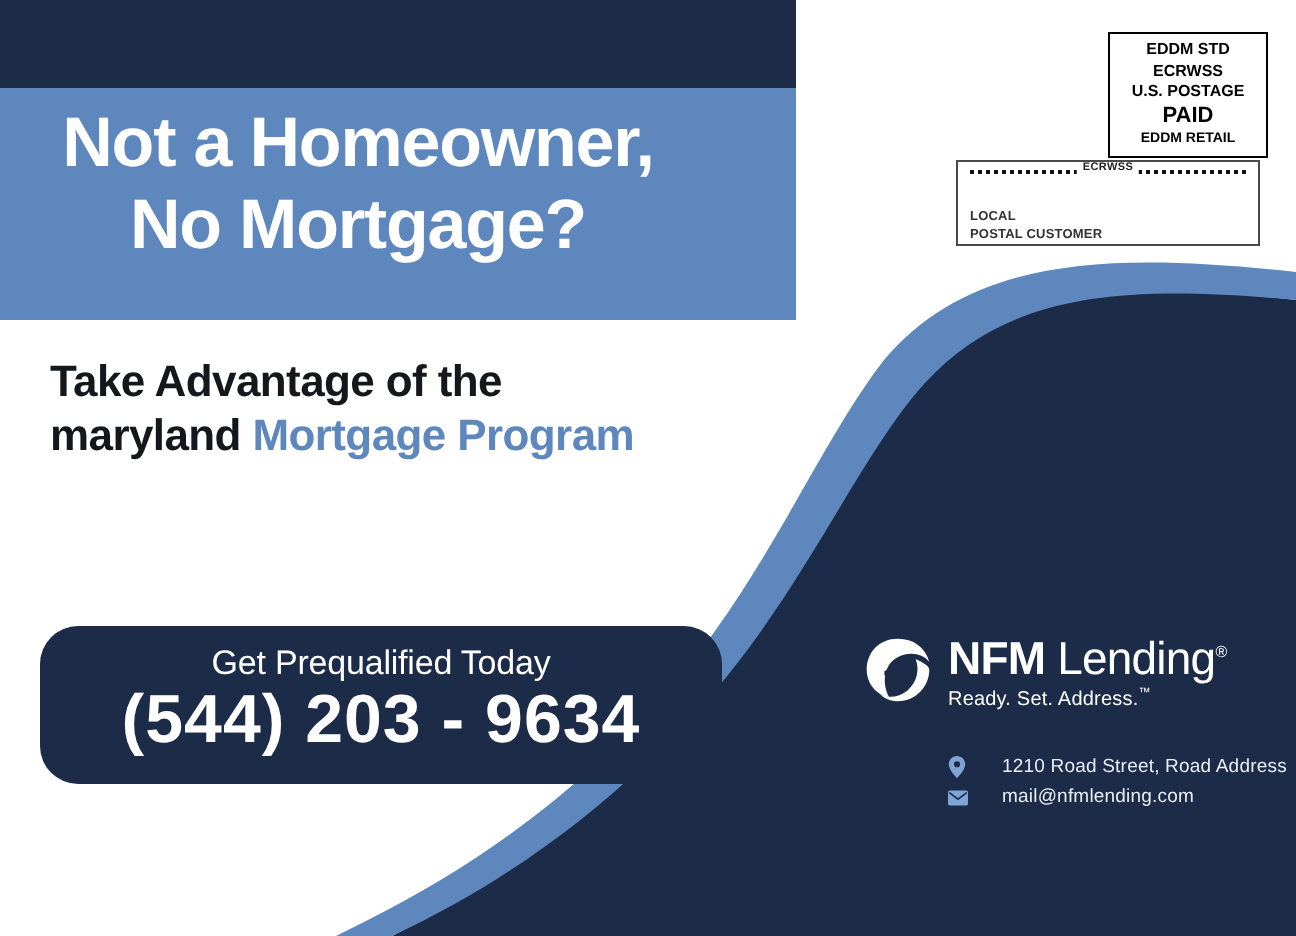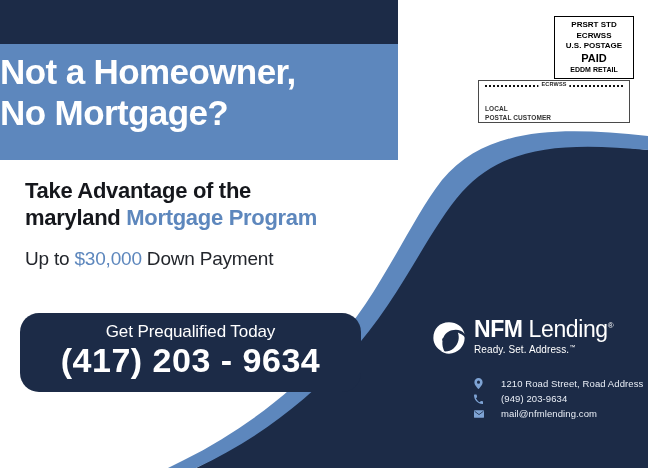--- a/index.html
+++ b/index.html
@@ -25,20 +25,21 @@
     inset: 0;
     width: 648px;
     height: 468px;
   }
 
   
   .headline {
     position: absolute;
     left: 0; top: 52px;
     width: 358px;
+    text-align: center;
     color: #ffffff;
     font-size: 35px;
     font-weight: bold;
     line-height: 1.16;
     letter-spacing: -0.6px;
   }
   .headline-l2 { display: block; }
 
   
   .subhead {
@@ -138,21 +139,21 @@
     line-height: 1.45;
     color: #333333;
     letter-spacing: 0.1px;
   }
 
   
   .logo {
     position: absolute;
     left: 432px; top: 318px;
     display: flex;
-    align-items: flex-end;
+    align-items: flex-start;
   }
   .logo-mark { width: 34px; height: 34px; flex: 0 0 34px; }
   .logo-text { margin-left: 8px; color: #ffffff; }
   .logo-name {
     font-size: 23px;
     line-height: 1;
     letter-spacing: -0.4px;
     white-space: nowrap;
   }
   .logo-name .bold { font-weight: bold; }
@@ -234,21 +235,21 @@
              C492 140 560 140 648 150 Z" fill="#1c2b47"></path>
     <path d="M648 136 C556 126 486 128 442 180
              C408 224 380 296 328 352
              C288 396 240 432 184 460 L168 468 L196 468
              C256 440 306 402 348 356
              C400 300 428 230 462 192
              C504 146 562 142 648 150 Z" fill="#5d87bd"></path>
   </svg>
 
   <div class="indicia">
-    <div>PRSRT STD</div>
+    <div>EDDM STD</div>
     <div>ECRWSS</div>
     <div>U.S. POSTAGE</div>
     <div class="paid">PAID</div>
     <div class="retail">EDDM RETAIL</div>
   </div>
 
   <div class="addrblock">
     <div class="ecrwss-rule">
       <span class="tag">ECRWSS</span>
     </div>
@@ -262,26 +263,25 @@
     <span>Not a Homeowner,</span>
     <span class="headline-l2">No Mortgage?</span>
   </div>
 
   <div class="subhead">
     <div>Take Advantage of the</div>
     <div><span>maryland </span><span class="accent">Mortgage Program</span></div>
   </div>
 
   <div class="bodycopy">
-    <div><span>Up to </span><span class="accent">$30,000</span><span> Down Payment</span></div>
   </div>
 
   <div class="cta">
     <span class="cta-label">Get Prequalified Today</span>
-    <span class="cta-phone">(417) 203 - 9634</span>
+    <span class="cta-phone">(544) 203 - 9634</span>
   </div>
 
   <div class="logo">
     <svg class="logo-mark" viewBox="0 0 100 100">
       <path d="M50 4 C22 4 4 24 4 50 C4 70 18 86 38 92 C30 78 28 62 34 48
                C40 34 54 26 70 26 C80 26 90 30 96 38 C90 16 72 4 50 4 Z" fill="#ffffff"></path>
       <path d="M96 50 C96 74 76 96 50 96 C40 96 30 92 24 86 C36 92 52 90 64 80
                C78 68 82 50 76 34 C88 40 96 44 96 50 Z" fill="#ffffff"></path>
       <path d="M30 52 L62 30 L52 48 L72 44 L40 72 L50 54 L30 58 Z" fill="#1c2b47"></path>
     </svg>
@@ -295,28 +295,20 @@
 
     <div class="contact-row">
       <span class="contact-ico">
         <svg width="9" height="11" viewBox="0 0 24 32">
             <path d="M12 0C5.4 0 0 5.4 0 12c0 9 12 20 12 20s12-11 12-20c0-6.6-5.4-12-12-12zm0 16.5a4.5 4.5 0 1 1 0-9 4.5 4.5 0 0 1 0 9z" fill="#7ea3d4"></path>
           </svg>
       </span>
       <span class="contact-txt">1210 Road Street, Road Address</span>
     </div>
 
-    <div class="contact-row">
-      <span class="contact-ico">
-        <svg width="9" height="10" viewBox="0 0 24 24">
-            <path d="M6.6 10.8c1.9 3.8 5 6.8 8.8 8.7l2.9-2.9c.4-.4.9-.5 1.4-.3 1.5.5 3.2.8 4.9.8.8 0 1.4.6 1.4 1.4V23c0 .8-.6 1.4-1.4 1.4C10.8 24.4 0 13.6 0 .2 0-.6.6-1.2 1.4-1.2H6c.8 0 1.4.6 1.4 1.4 0 1.7.3 3.4.8 4.9.2.5.1 1-.3 1.4l-2.9 2.9z" fill="#7ea3d4" transform="translate(0 1)"></path>
-          </svg>
-      </span>
-      <span class="contact-txt">(949) 203-9634</span>
-    </div>
 
     <div class="contact-row">
       <span class="contact-ico">
         <svg width="10" height="8" viewBox="0 0 24 18">
             <rect x="0" y="0" width="24" height="18" rx="2" fill="#7ea3d4"></rect>
             <path d="M1.5 2.5L12 10.5 22.5 2.5" stroke="#1c2b47" stroke-width="2" fill="none"></path>
           </svg>
       </span>
       <span class="contact-txt">mail@nfmlending.com</span>
     </div>

